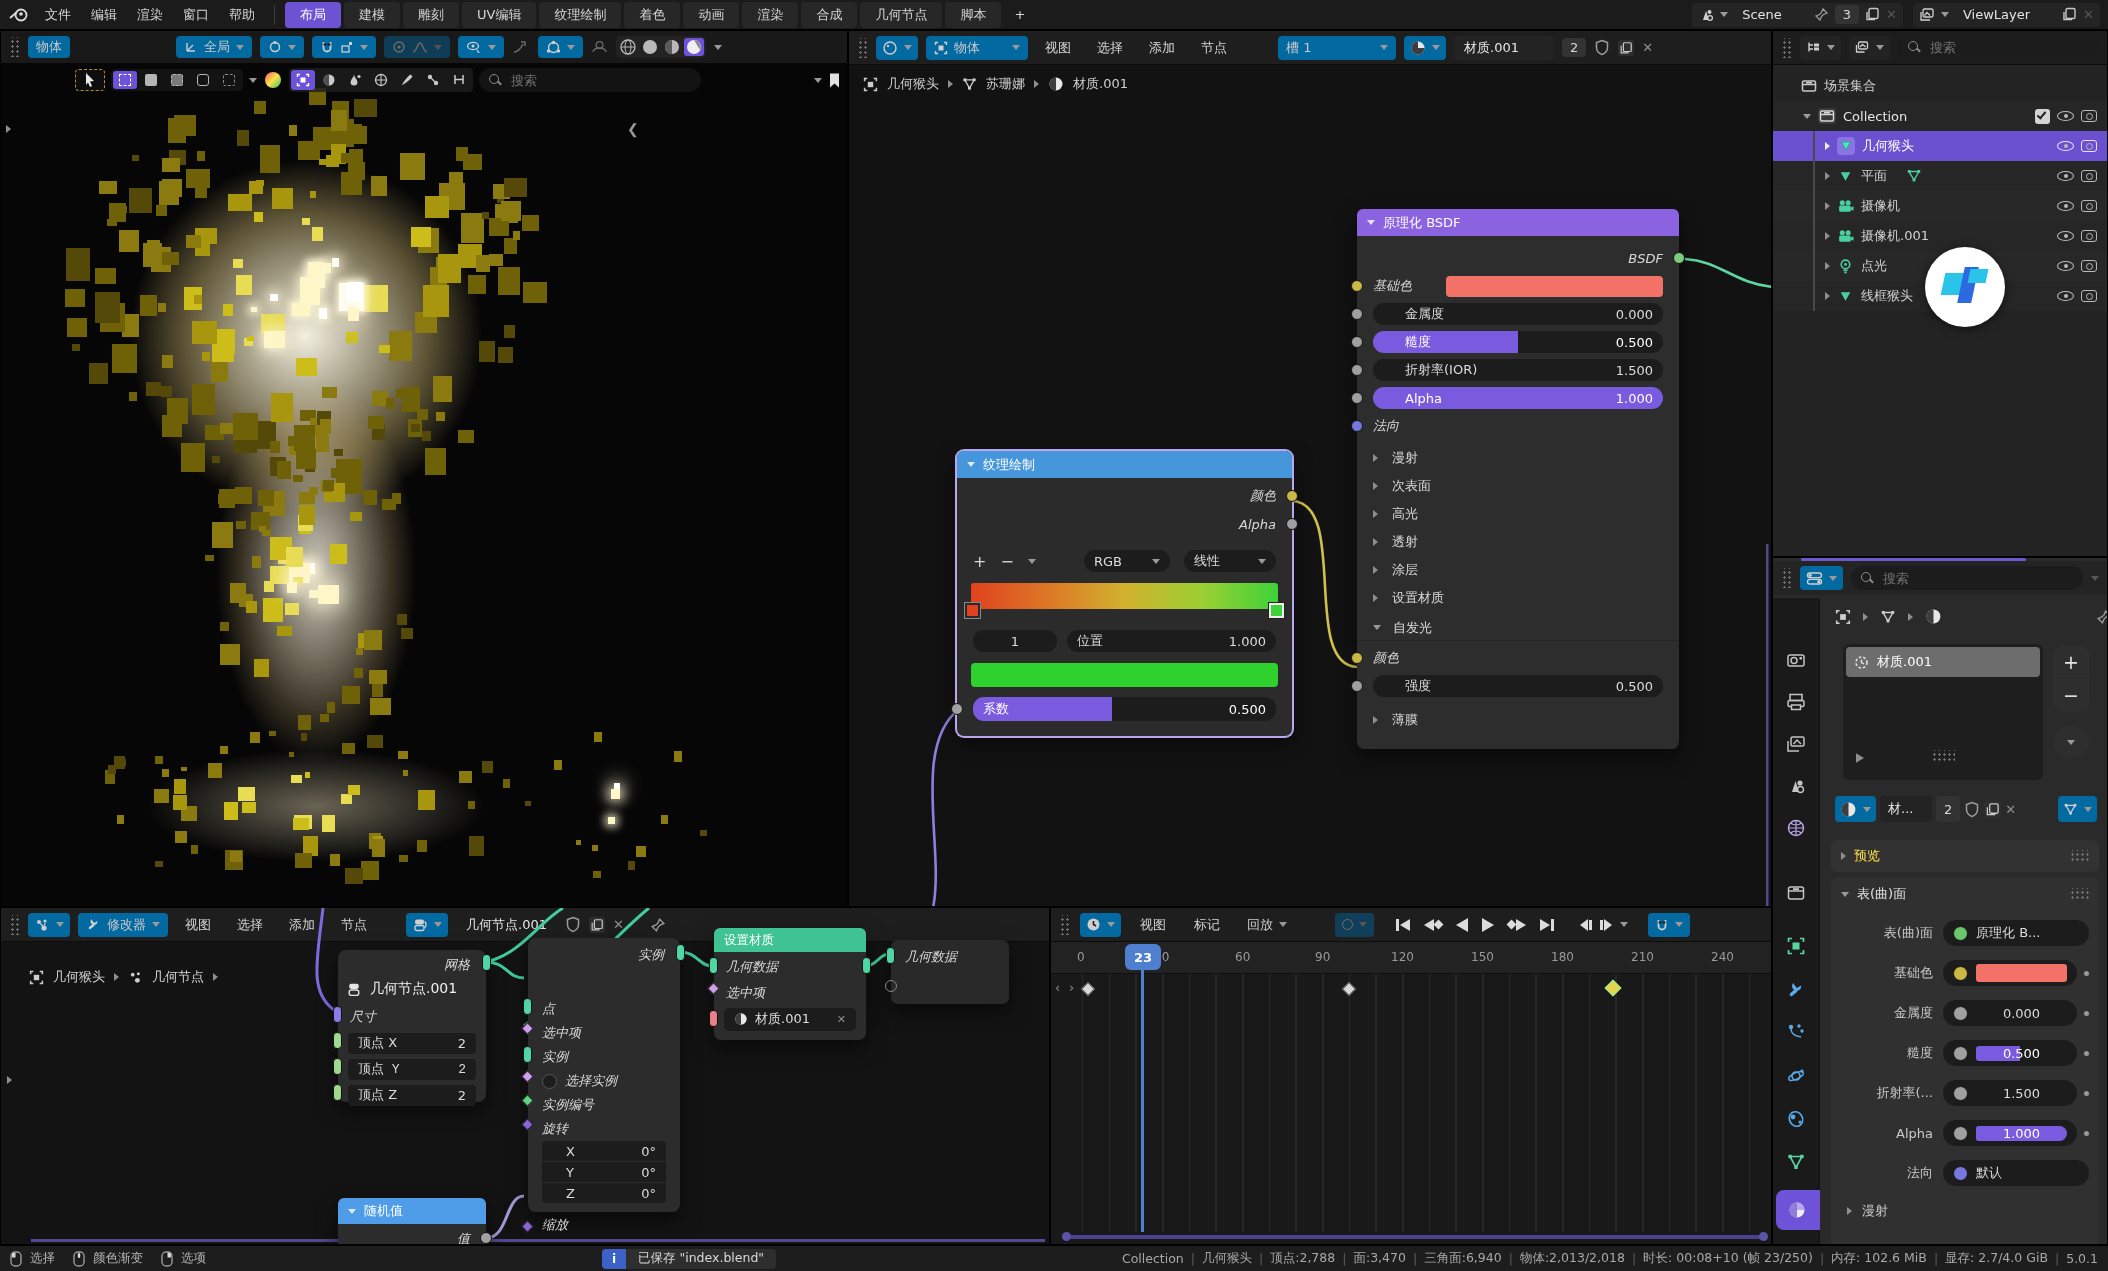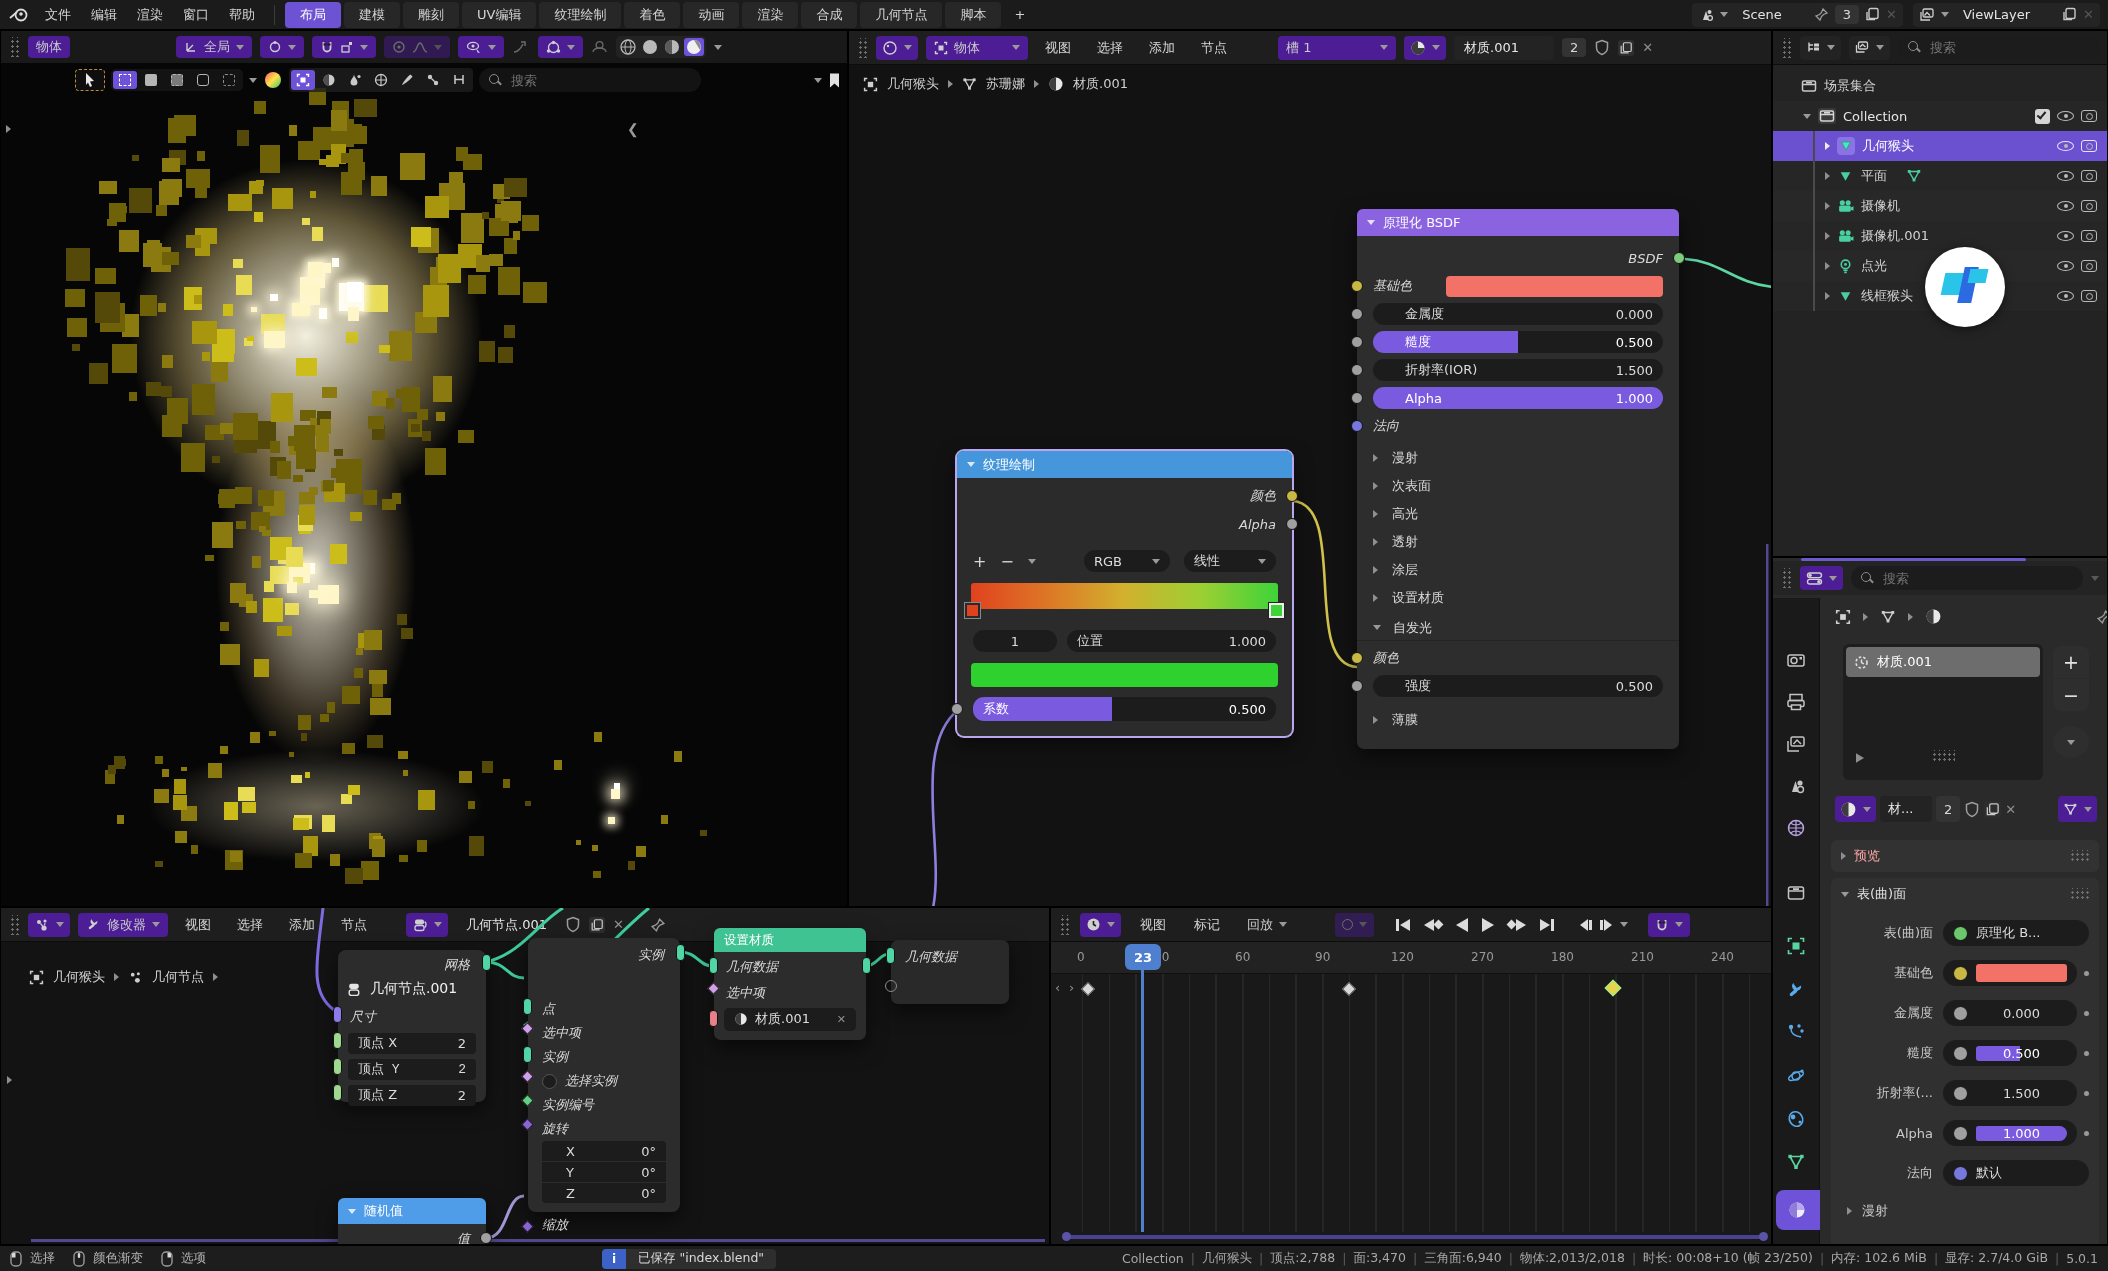--- a/index.html
+++ b/index.html
@@ -5,21 +5,21 @@
   html,body{margin:0;padding:0;background:#000;}
   *{box-sizing:border-box;}
   .app{position:relative;width:2108px;height:1271px;background:#0a0a0a;overflow:hidden;
        font-family:"DejaVu Sans",sans-serif;font-size:13px;color:#c9c9c9;}
   .px{position:absolute;}
   .row{display:flex;align-items:center;}
   .area{position:absolute;border:1px solid #000;overflow:hidden;}
   .hdr{position:absolute;left:0;right:0;top:0;height:34px;background:#1e1e1e;
        display:flex;align-items:center;gap:8px;padding:0 8px;border-bottom:1px solid #0c0c0c;}
   .menu{padding:3px 9px;border-radius:4px;color:#d5d5d5;white-space:nowrap;}
-  .pill{background:#4c1d95;border-radius:4px;height:24px;display:inline-flex;align-items:center;gap:6px;padding:0 8px;white-space:nowrap;}
+  .pill{background:#0369a1;border-radius:4px;height:24px;display:inline-flex;align-items:center;gap:6px;padding:0 8px;white-space:nowrap;}
   .pilld{background:#232323;}
   .fld{background:#1c1c1c;border-radius:11px;height:22px;display:flex;align-items:center;justify-content:space-between;padding:0 10px;color:#dcdcdc;}
   .grip{width:11px;height:20px;background-image:radial-gradient(circle,#6e6e6e 1.1px,transparent 1.4px);background-size:5px 5px;background-position:1px 2px;flex:0 0 auto;}
   .chev{width:0;height:0;border-left:4px solid transparent;border-right:4px solid transparent;border-top:5px solid #9a9a9a;display:inline-block;}
   .chevr{width:0;height:0;border-top:4px solid transparent;border-bottom:4px solid transparent;border-left:5px solid #8f8f8f;display:inline-block;}
   .dim{opacity:.45;}
   .xmark{color:#8f8f8f;font-size:13px;}
   .badge{background:#333;border-radius:4px;padding:2px 8px;color:#d8d8d8;}
   
   .node{position:absolute;background:#2e2e2e;border-radius:7px;box-shadow:0 8px 20px rgba(0,0,0,.55);color:#d9d9d9;}
@@ -1113,21 +1113,21 @@
             <path d="M3 3.5 L13 3.5 L8 12 Z" fill="none" stroke="#d0d0d0" stroke-width="1.4"></path>
             <rect x="1.8" y="2" width="2.8" height="2.8" fill="#d0d0d0"></rect>
             <rect x="11.4" y="2" width="2.8" height="2.8" fill="#d0d0d0"></rect>
             <rect x="6.6" y="10.6" width="2.8" height="2.8" fill="#d0d0d0"></rect>
           </svg>
         <span class="chev"></span>
       </span>
     </div>
     <div class="px row" style="left:58px;top:282px;width:268px;height:32px;background:#323232;border-radius:6px;padding:0 10px;gap:8px;">
       <span class="chevr"></span>
-      <span style="color:#fca5a5;font-family:Liberation Serif, serif;">预览</span>
+      <span style="color:#fde047;font-family:Liberation Serif, serif;">预览</span>
       <span style="flex:1;"></span>
       <div class="grip" style="height:12px;width:20px;"></div>
     </div>
     <div class="px" style="left:58px;top:320px;width:268px;height:368px;background:#303030;border-radius:6px 6px 0 0;">
       <div class="row" style="height:32px;padding:0 10px;gap:8px;">
         <span class="chev"></span>
         <span style="color:#e2e2e2;">表(曲)面</span>
         <span style="flex:1;"></span>
         <div class="grip" style="height:12px;width:20px;"></div>
       </div>
@@ -1470,21 +1470,21 @@
         <span class="chev"></span>
       </span>
     </div>
 
     <div class="px" style="left:0;top:34px;width:100%;height:32px;background:#222;border-bottom:1px solid #101010;color:#9a9a9a;font-size:12px;">
       <span class="px" style="left:26px;top:8px;">0</span>
       <span class="px" style="left:103px;top:8px;">30</span>
       <span class="px" style="left:184px;top:8px;">60</span>
       <span class="px" style="left:264px;top:8px;">90</span>
       <span class="px" style="left:340px;top:8px;">120</span>
-      <span class="px" style="left:420px;top:8px;">270</span>
+      <span class="px" style="left:420px;top:8px;">150</span>
       <span class="px" style="left:500px;top:8px;">180</span>
       <span class="px" style="left:580px;top:8px;">210</span>
       <span class="px" style="left:660px;top:8px;">240</span>
     </div>
 
     <div class="px" style="left:31px;top:66px;width:685px;height:258px;background:repeating-linear-gradient(90deg,#262626 0 1.5px,transparent 1.5px 26.67px);"></div>
 
     <span class="px" style="left:4px;top:72px;color:#8f8f8f;">‹</span>
     <span class="px" style="left:18px;top:72px;color:#8f8f8f;">›</span>
     <span class="dia px" style="left:32px;top:76px;"></span>

